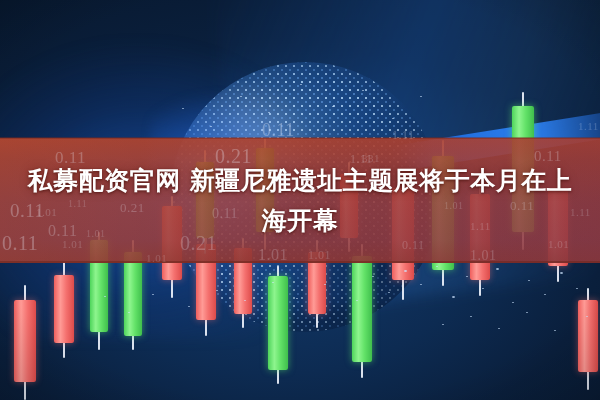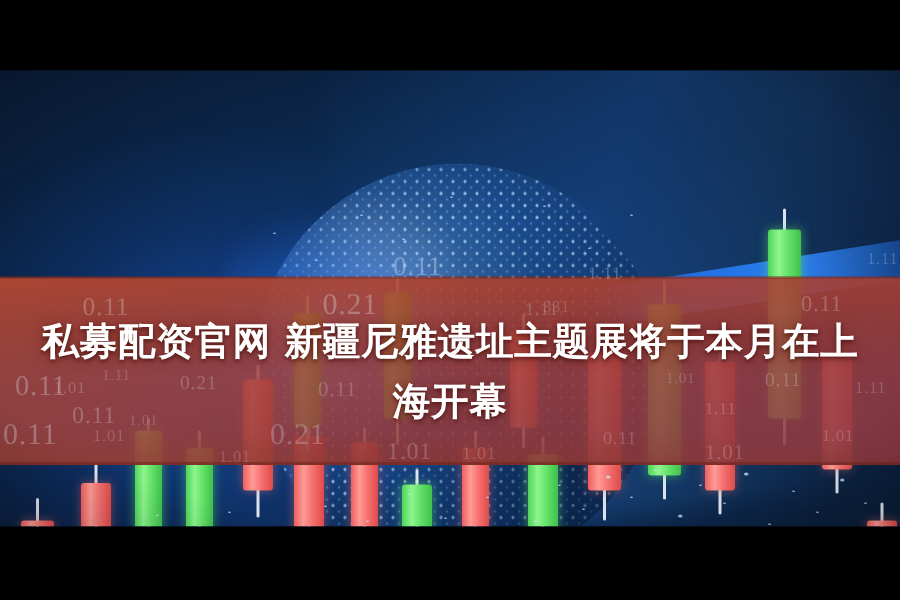--- a/index.html
+++ b/index.html
@@ -1,24 +1,23 @@
 <!DOCTYPE html>
 <html><head>
 <meta charset="utf-8">
 <title>News Banner</title>
 <style>
   html,body{margin:0;padding:0;background:#000;}
   body{font-family:"Liberation Sans","DejaVu Sans",sans-serif;}
 
   .banner{
     position:relative;
-    width:600px;height:304px;
+    width:600px;height:400px;
     overflow:hidden;
     background:#071a30;
-    margin-top:47px;
   }
 
   
   .bg-base{
     position:absolute;inset:0;
     background:
       radial-gradient(ellipse 520px 330px at 46% 62%, #123a6b 0%, #0d2b52 38%, #0a1f3c 62%, #07172c 100%),
       linear-gradient(180deg,#061527 0%,#0a2340 50%,#081c33 100%);
   }
   .bg-glow-left{

